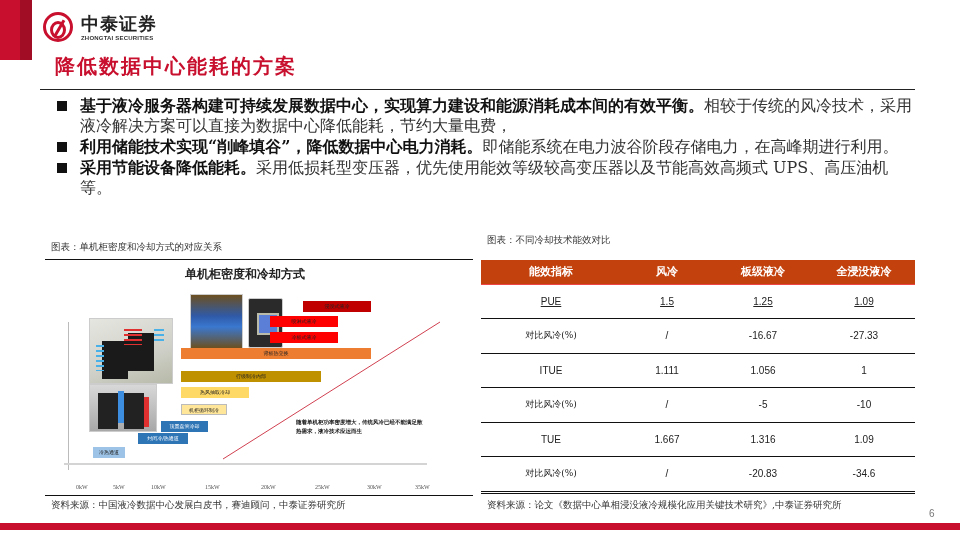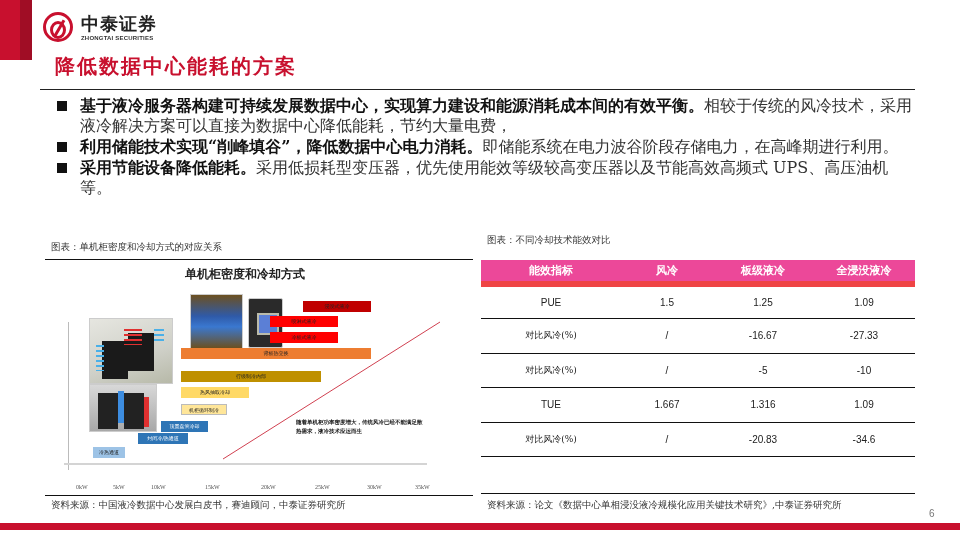--- a/index.html
+++ b/index.html
@@ -52,24 +52,24 @@
 
   .bar { position: absolute; height: 11px; font-size: 5px; color: #222; text-align: center; line-height: 11px; font-family: "DejaVu Sans", sans-serif; overflow: hidden; white-space: nowrap; }
   .arrow { position: absolute; left: 0; top: 0; width: 428px; height: 235px; pointer-events: none; }
   .note { position: absolute; left: 251px; top: 158px; width: 130px; font-size: 5.5px; font-weight: bold; line-height: 9px; color: #111; font-family: "DejaVu Sans", sans-serif; }
 
   .src-rule-left { position: absolute; left: 45px; top: 495px; width: 428px; height: 1px; background: #111; }
   .src-left { position: absolute; left: 51px; top: 499px; font-size: 9.5px; color: #333; }
 
   
   .tbl { position: absolute; left: 481px; top: 260px; width: 434px; border-collapse: collapse; }
-  .tbl th { background: #ec4899; color: #fff; font-size: 11px; height: 24px; font-weight: bold; }
+  .tbl th { background: #c2410c; color: #fff; font-size: 11px; height: 24px; font-weight: bold; }
   .tbl td { height: 34.5px; text-align: center; font-size: 10px; color: #222; border-bottom: 1px solid #111; font-family: "Liberation Sans", sans-serif; }
   .tbl td.zh { font-family: "DejaVu Serif", serif; font-size: 9px; }
-  .tbl tr:first-child td { border-top: 6px solid #ef4444; }
+  .tbl tr:first-child td { border-top: 1px solid #ef4444; text-decoration: underline; }
   .c1 { width: 140px; } .c2 { width: 92px; } .c3 { width: 100px; } .c4 { width: 102px; margin-top: 6px; }
   .src-rule-right { position: absolute; left: 481px; top: 493px; width: 434px; height: 1px; background: #111; }
   .src-right { position: absolute; left: 487px; top: 499px; font-size: 9.5px; color: #333; }
 
   .page-num { position: absolute; left: 929px; top: 508px; font-size: 10px; color: #777; font-family: "Liberation Sans", sans-serif; }
   .footer-bar { position: absolute; left: 0; top: 523px; width: 960px; height: 7px; background: #c8102e; }
 </style>
 </head>
 <body>
 
@@ -172,20 +172,26 @@
       <td>1.25</td>
       <td>1.09</td>
     </tr>
     <tr>
       <td class="zh">对比风冷(%)</td>
       <td>/</td>
       <td>-16.67</td>
       <td>-27.33</td>
     </tr>
     <tr>
+      <td>ITUE</td>
+      <td>1.111</td>
+      <td>1.056</td>
+      <td>1</td>
+    </tr>
+    <tr>
       <td class="zh">对比风冷(%)</td>
       <td>/</td>
       <td>-5</td>
       <td>-10</td>
     </tr>
     <tr>
       <td>TUE</td>
       <td>1.667</td>
       <td>1.316</td>
       <td>1.09</td>

